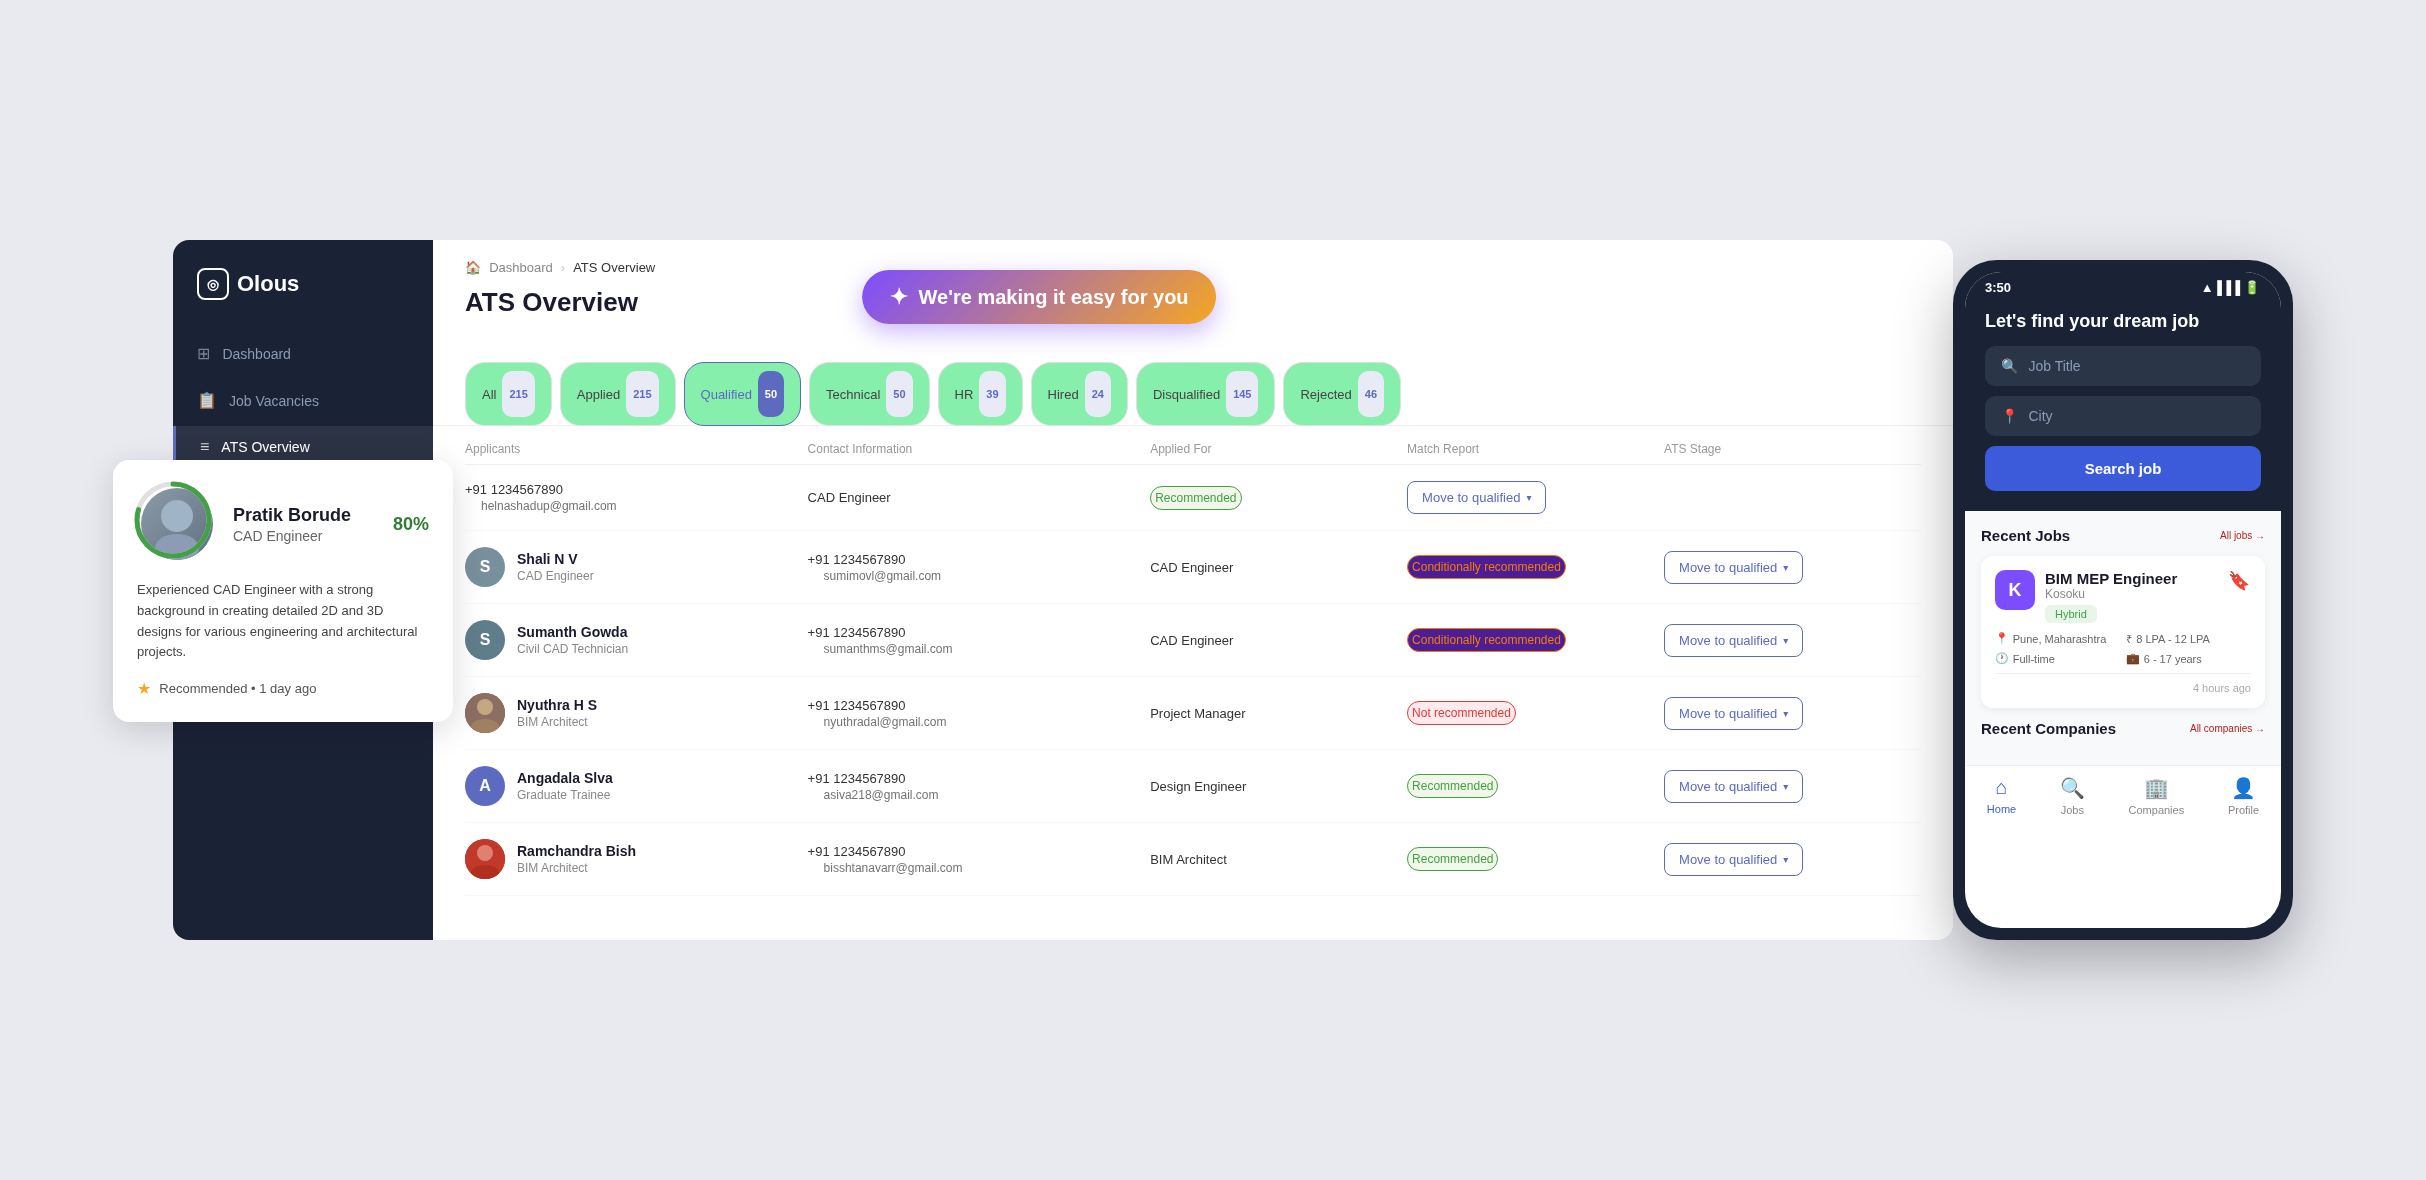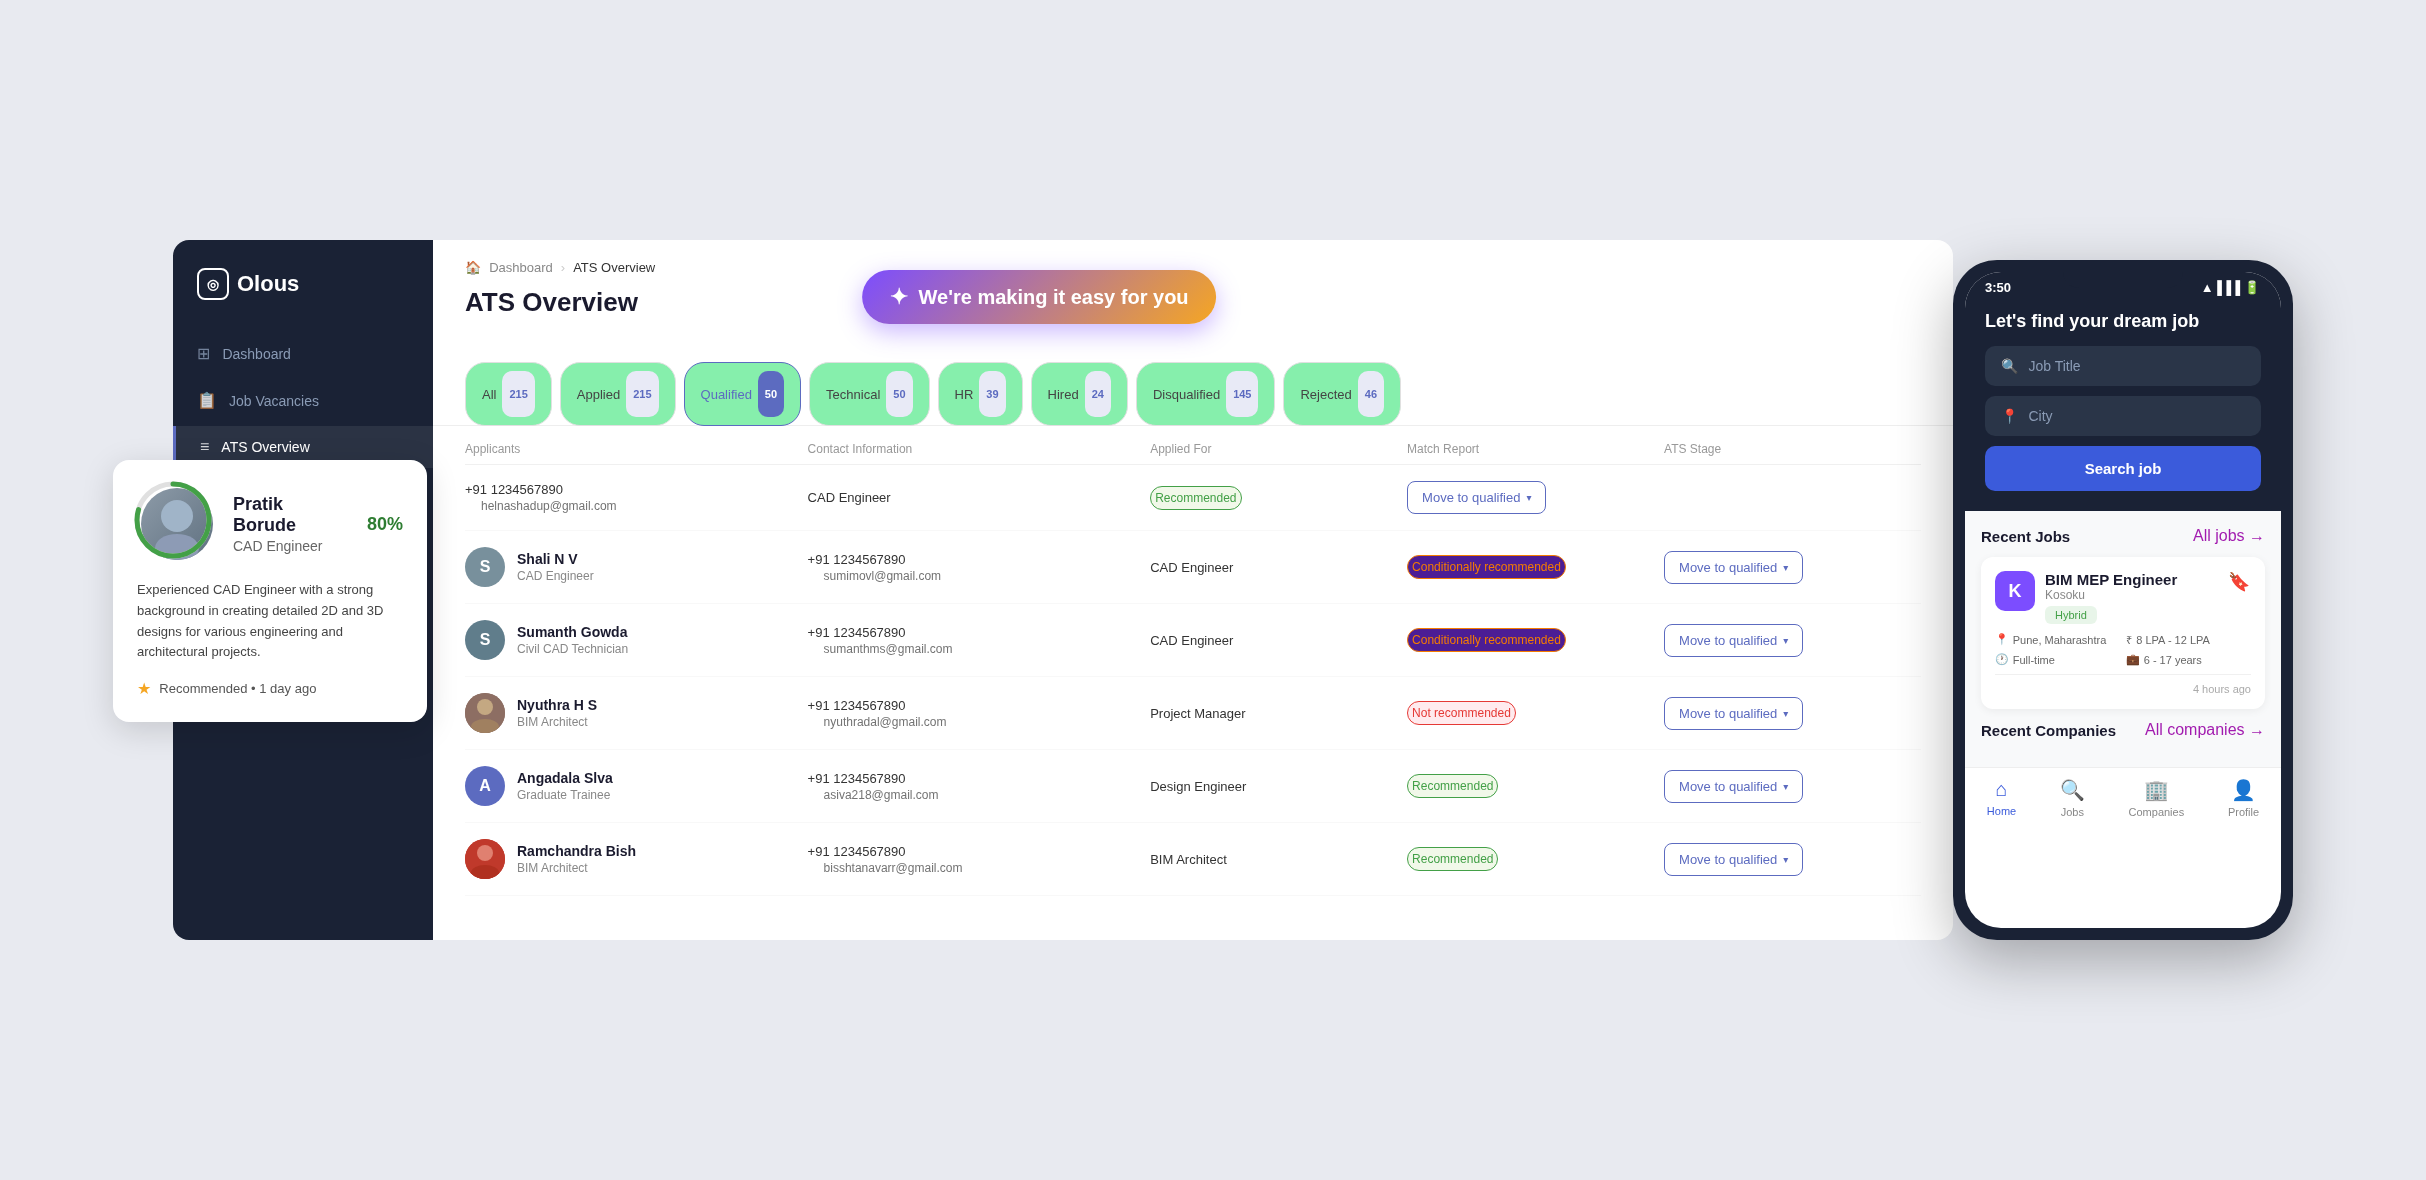--- a/index.html
+++ b/index.html
@@ -20,21 +20,21 @@
       display: flex;
       align-items: flex-start;
       gap: 0;
     }
 
     
     .profile-card {
       position: absolute;
       left: 0;
       top: 220px;
-      width: 314px;
+      width: 340px;
       background: white;
       border-radius: 16px;
       padding: 24px;
       box-shadow: 0 8px 32px rgba(0,0,0,0.15);
       z-index: 10;
     }
     .profile-card-top {
       display: flex;
       align-items: center;
       gap: 16px;
@@ -425,22 +425,22 @@
       justify-content: space-between;
       align-items: center;
       margin-bottom: 12px;
     }
     .phone-section-title {
       font-size: 15px;
       font-weight: 700;
       color: #1a1a2e;
     }
     .phone-section-link {
-      font-size: 16px;
-      color: #a21caf;
+      font-size: 10px;
+      color: #b91c1c;
       display: flex;
       align-items: center;
       gap: 4px;
     }
     .job-card {
       background: white;
       border-radius: 12px;
       padding: 14px;
       box-shadow: 0 2px 8px rgba(0,0,0,0.06);
       margin-bottom: 12px;

